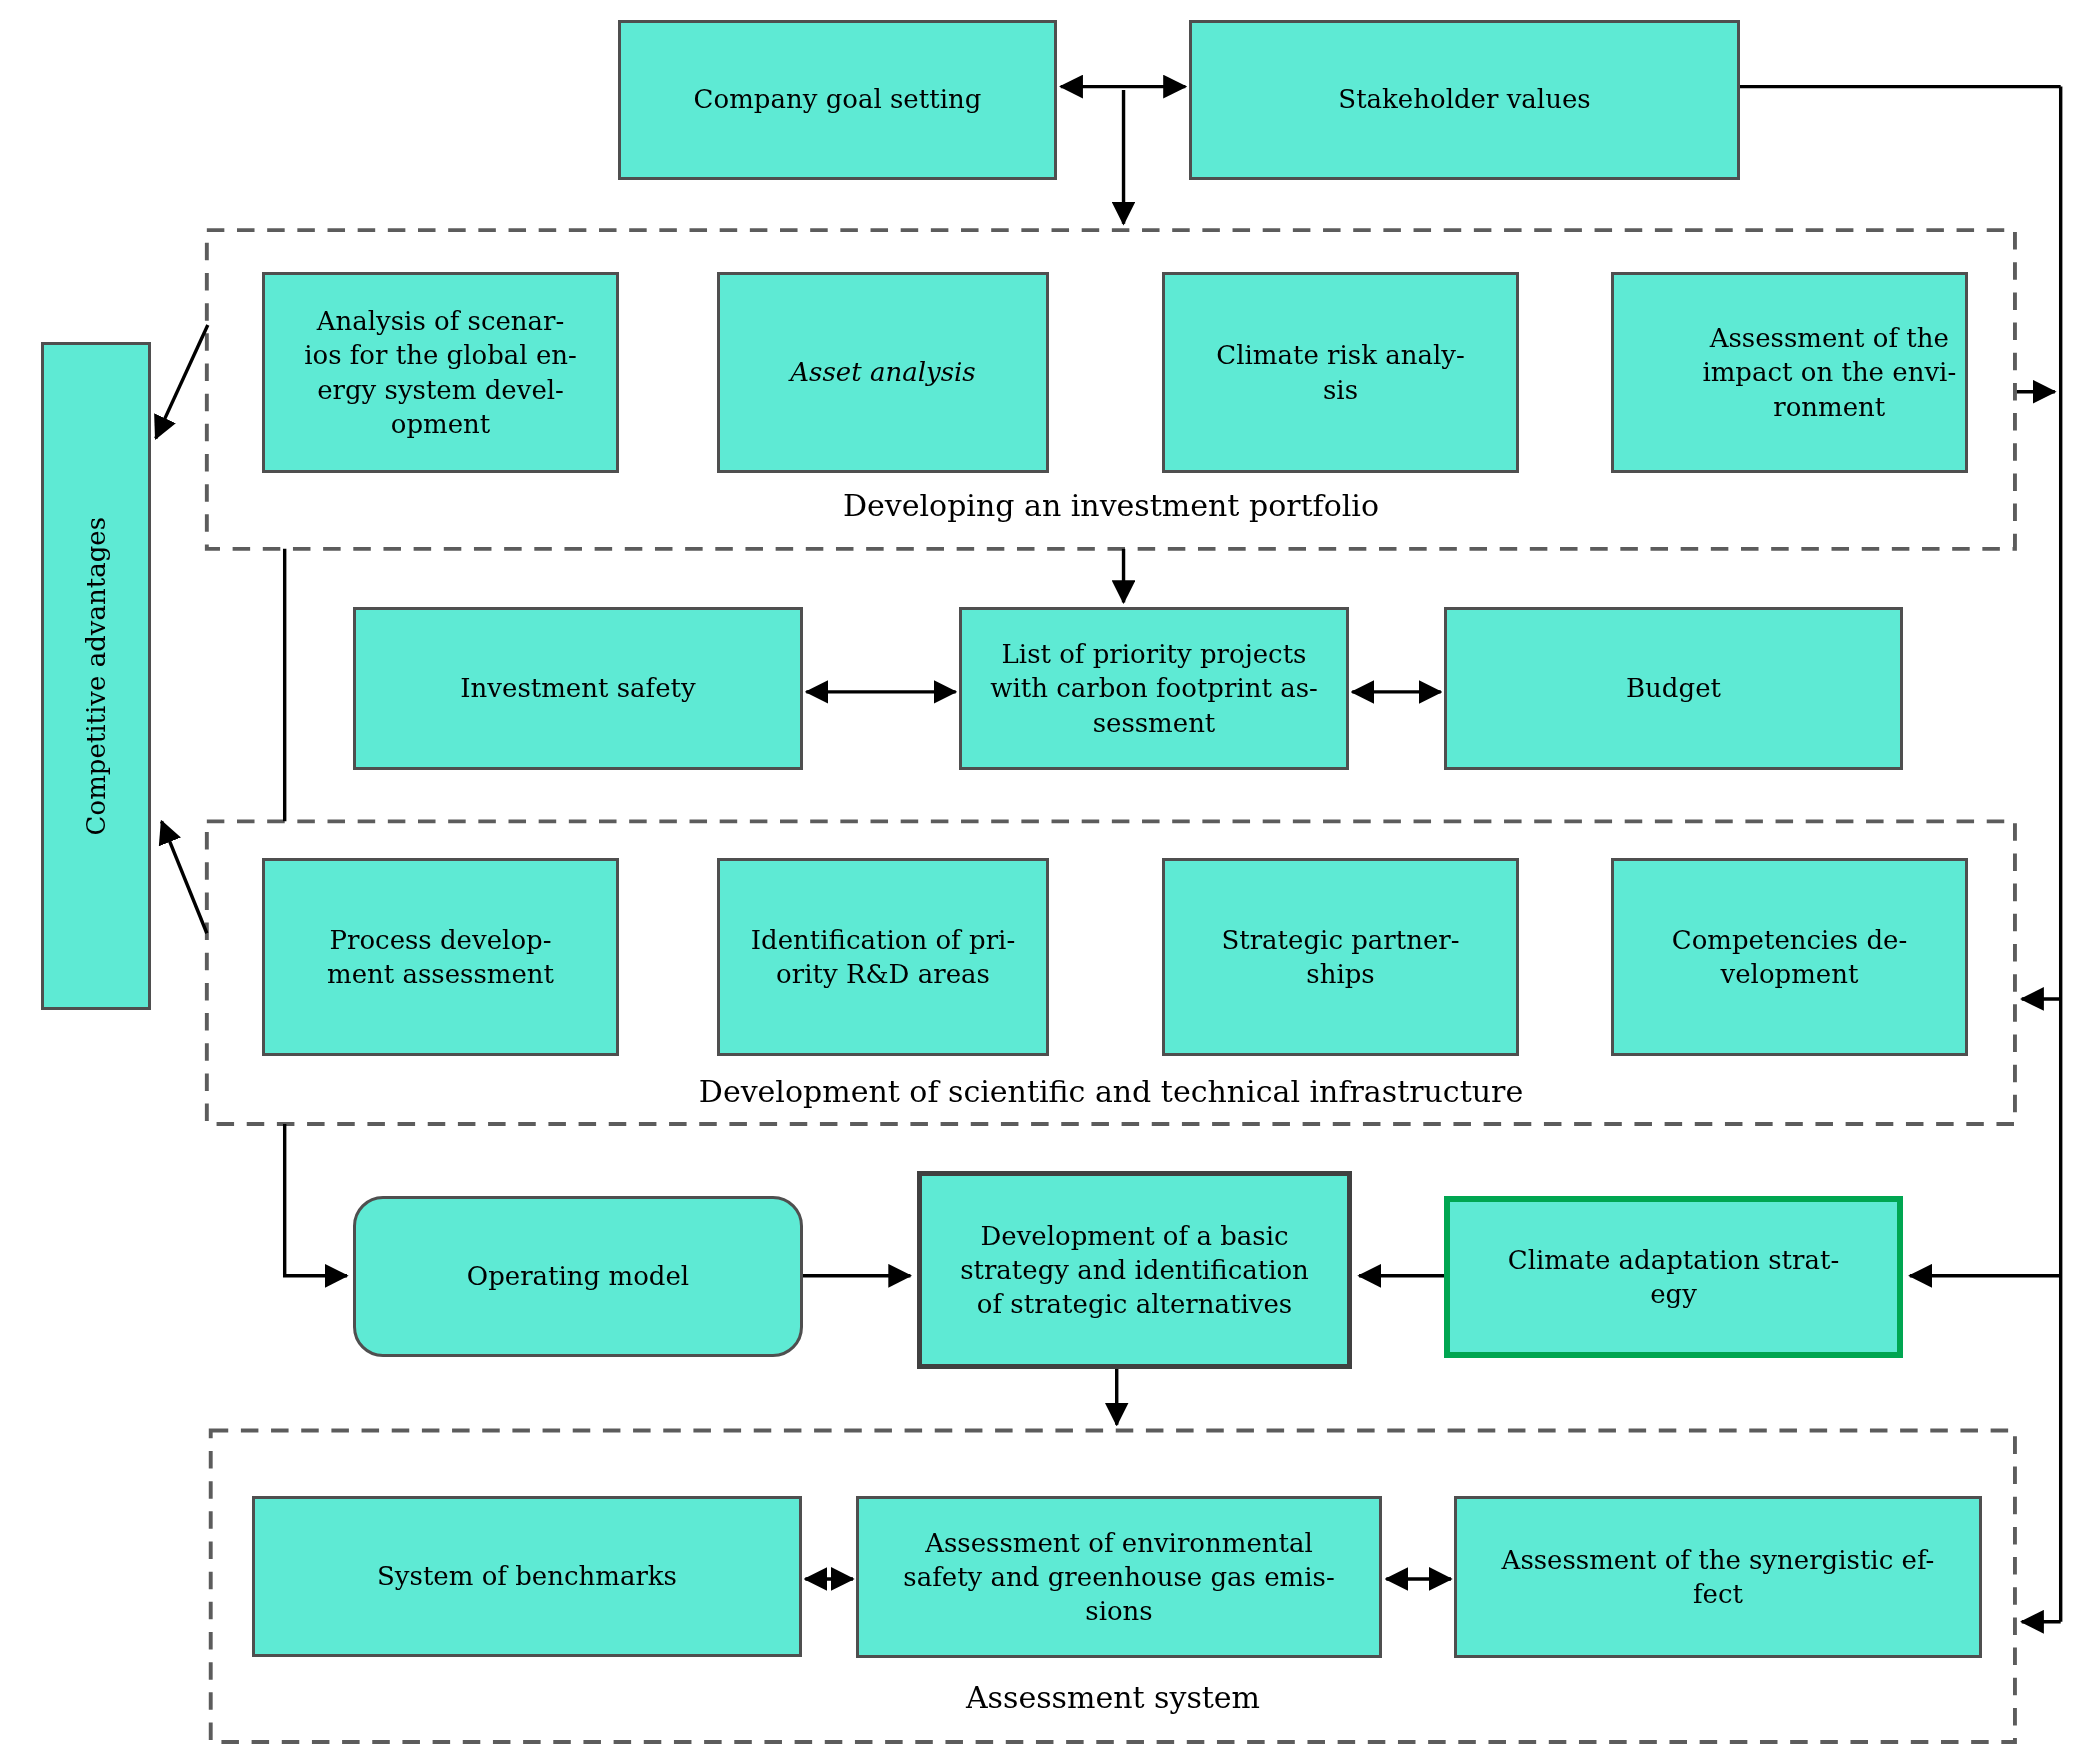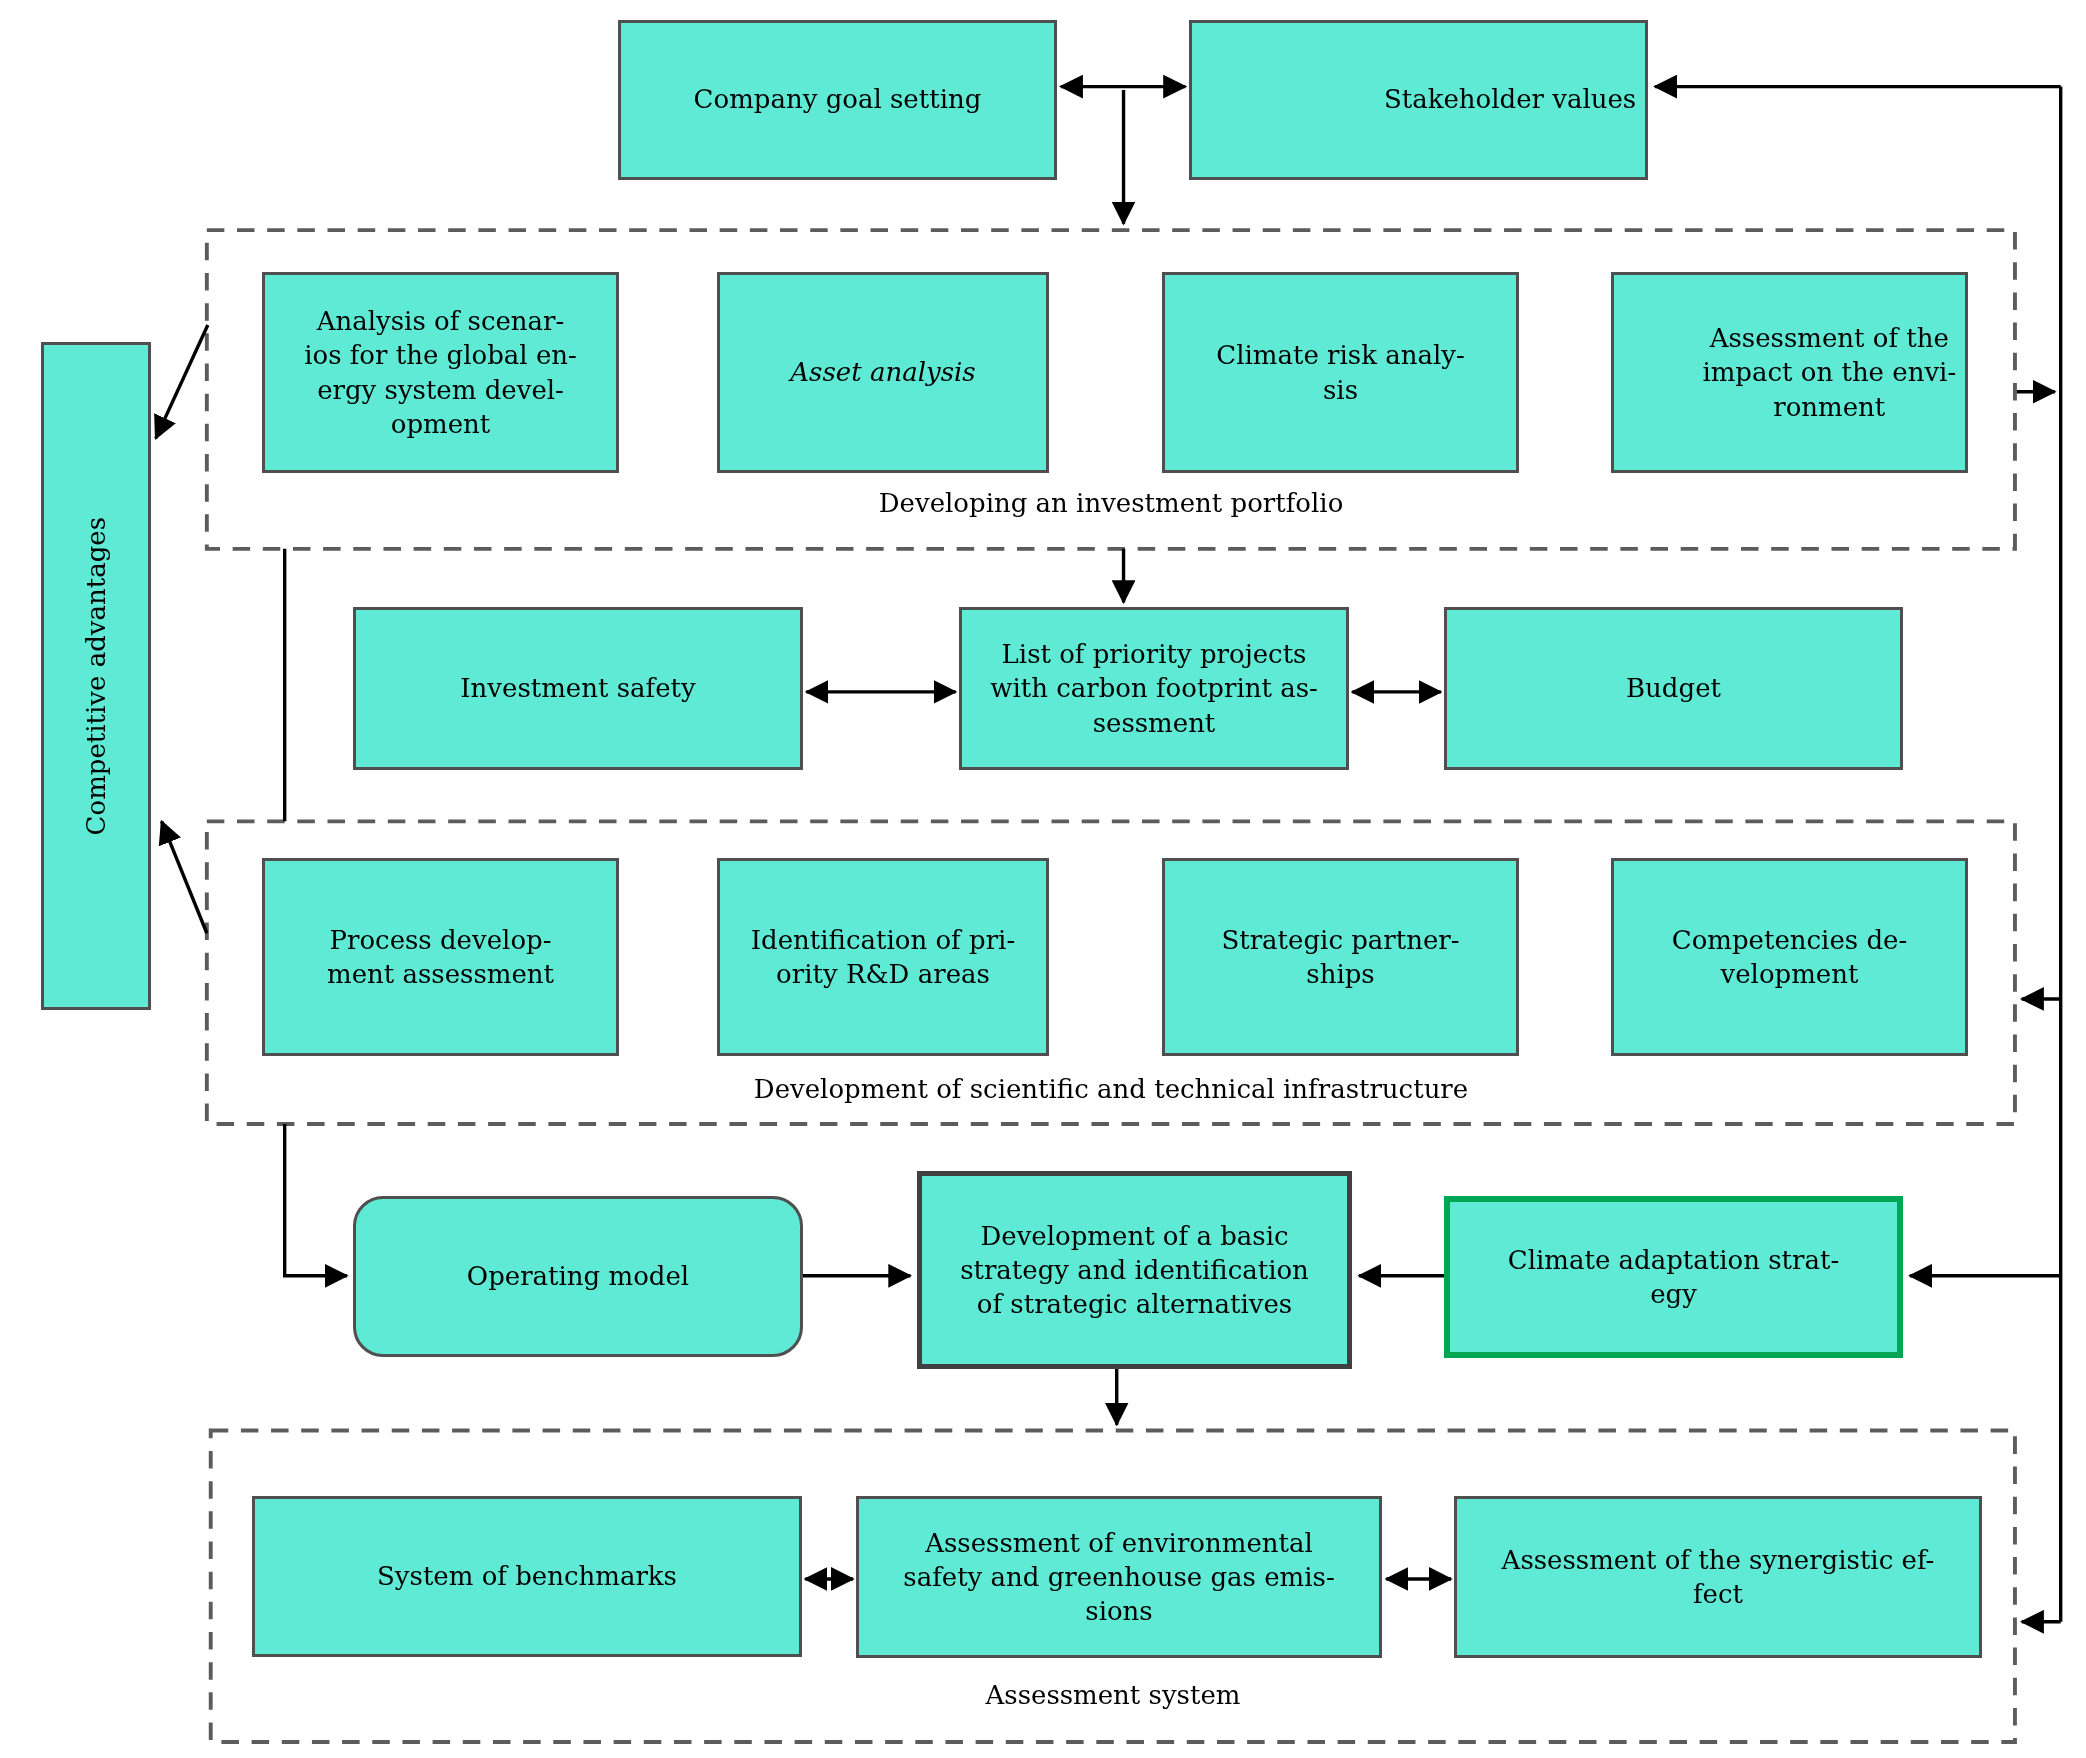--- a/index.html
+++ b/index.html
@@ -8,21 +8,21 @@
   #canvas{position:absolute;left:0;top:0;width:2087px;height:1758px;background:#fff;}
   svg.wires{position:absolute;left:0;top:0;z-index:1;}
   .box{position:absolute;z-index:2;background:#5eead4;border:3.4px solid #4f4f4f;
        box-sizing:border-box;display:flex;align-items:center;justify-content:center;
        text-align:center;font-size:26px;line-height:1.32;}
   .box .t{white-space:pre-line;padding:0 8.8px;}
   .box.thick{border-width:5.8px;border-color:#404040;}
   .box.green{border-width:6.8px;border-color:#00a651;}
   .box.vside{border-width:3.4px;}
   .vside .t{transform:rotate(-90deg);white-space:nowrap;padding:0;}
-  .grouplabel{position:absolute;z-index:2;text-align:center;font-size:26px;line-height:1.2;}
+  .grouplabel{position:absolute;z-index:2;text-align:center;font-size:30px;line-height:1.2;}
 </style>
 </head>
 <body>
 
 <div id="canvas">
 
   <svg class="wires" width="2087" height="1758" viewBox="0 0 4289 3613">
     <defs>
       <marker id="ah" markerWidth="7" markerHeight="7" refX="6.5" refY="3.5" orient="auto" markerUnits="strokeWidth">
         <path d="M0,0 L7,3.5 L0,7 z" fill="#000"></path>
@@ -68,21 +68,21 @@
     </g>
   </svg>
 
   <div class="box vside" style="left:41px;top:342px;width:110px;height:668px;">
     <span class="t">Competitive advantages</span>
   </div>
 
   <div class="box" style="left:618px;top:19.5px;width:439px;height:160px;">
     <span class="t">Company goal setting</span>
   </div>
-  <div class="box" style="left:1189px;top:19.5px;width:459px;height:160px;justify-content:flex-end;">
+  <div class="box" style="left:1189px;top:19.5px;width:551px;height:160px;">
     <span class="t">Stakeholder values</span>
   </div>
 
   <div class="box" style="left:262px;top:272px;width:357px;height:201px;">
     <span class="t">Analysis of scenar-
 ios for the global en-
 ergy system devel-
 opment</span>
   </div>
   <div class="box" style="left:717px;top:272px;width:332px;height:201px;font-style:italic;">

